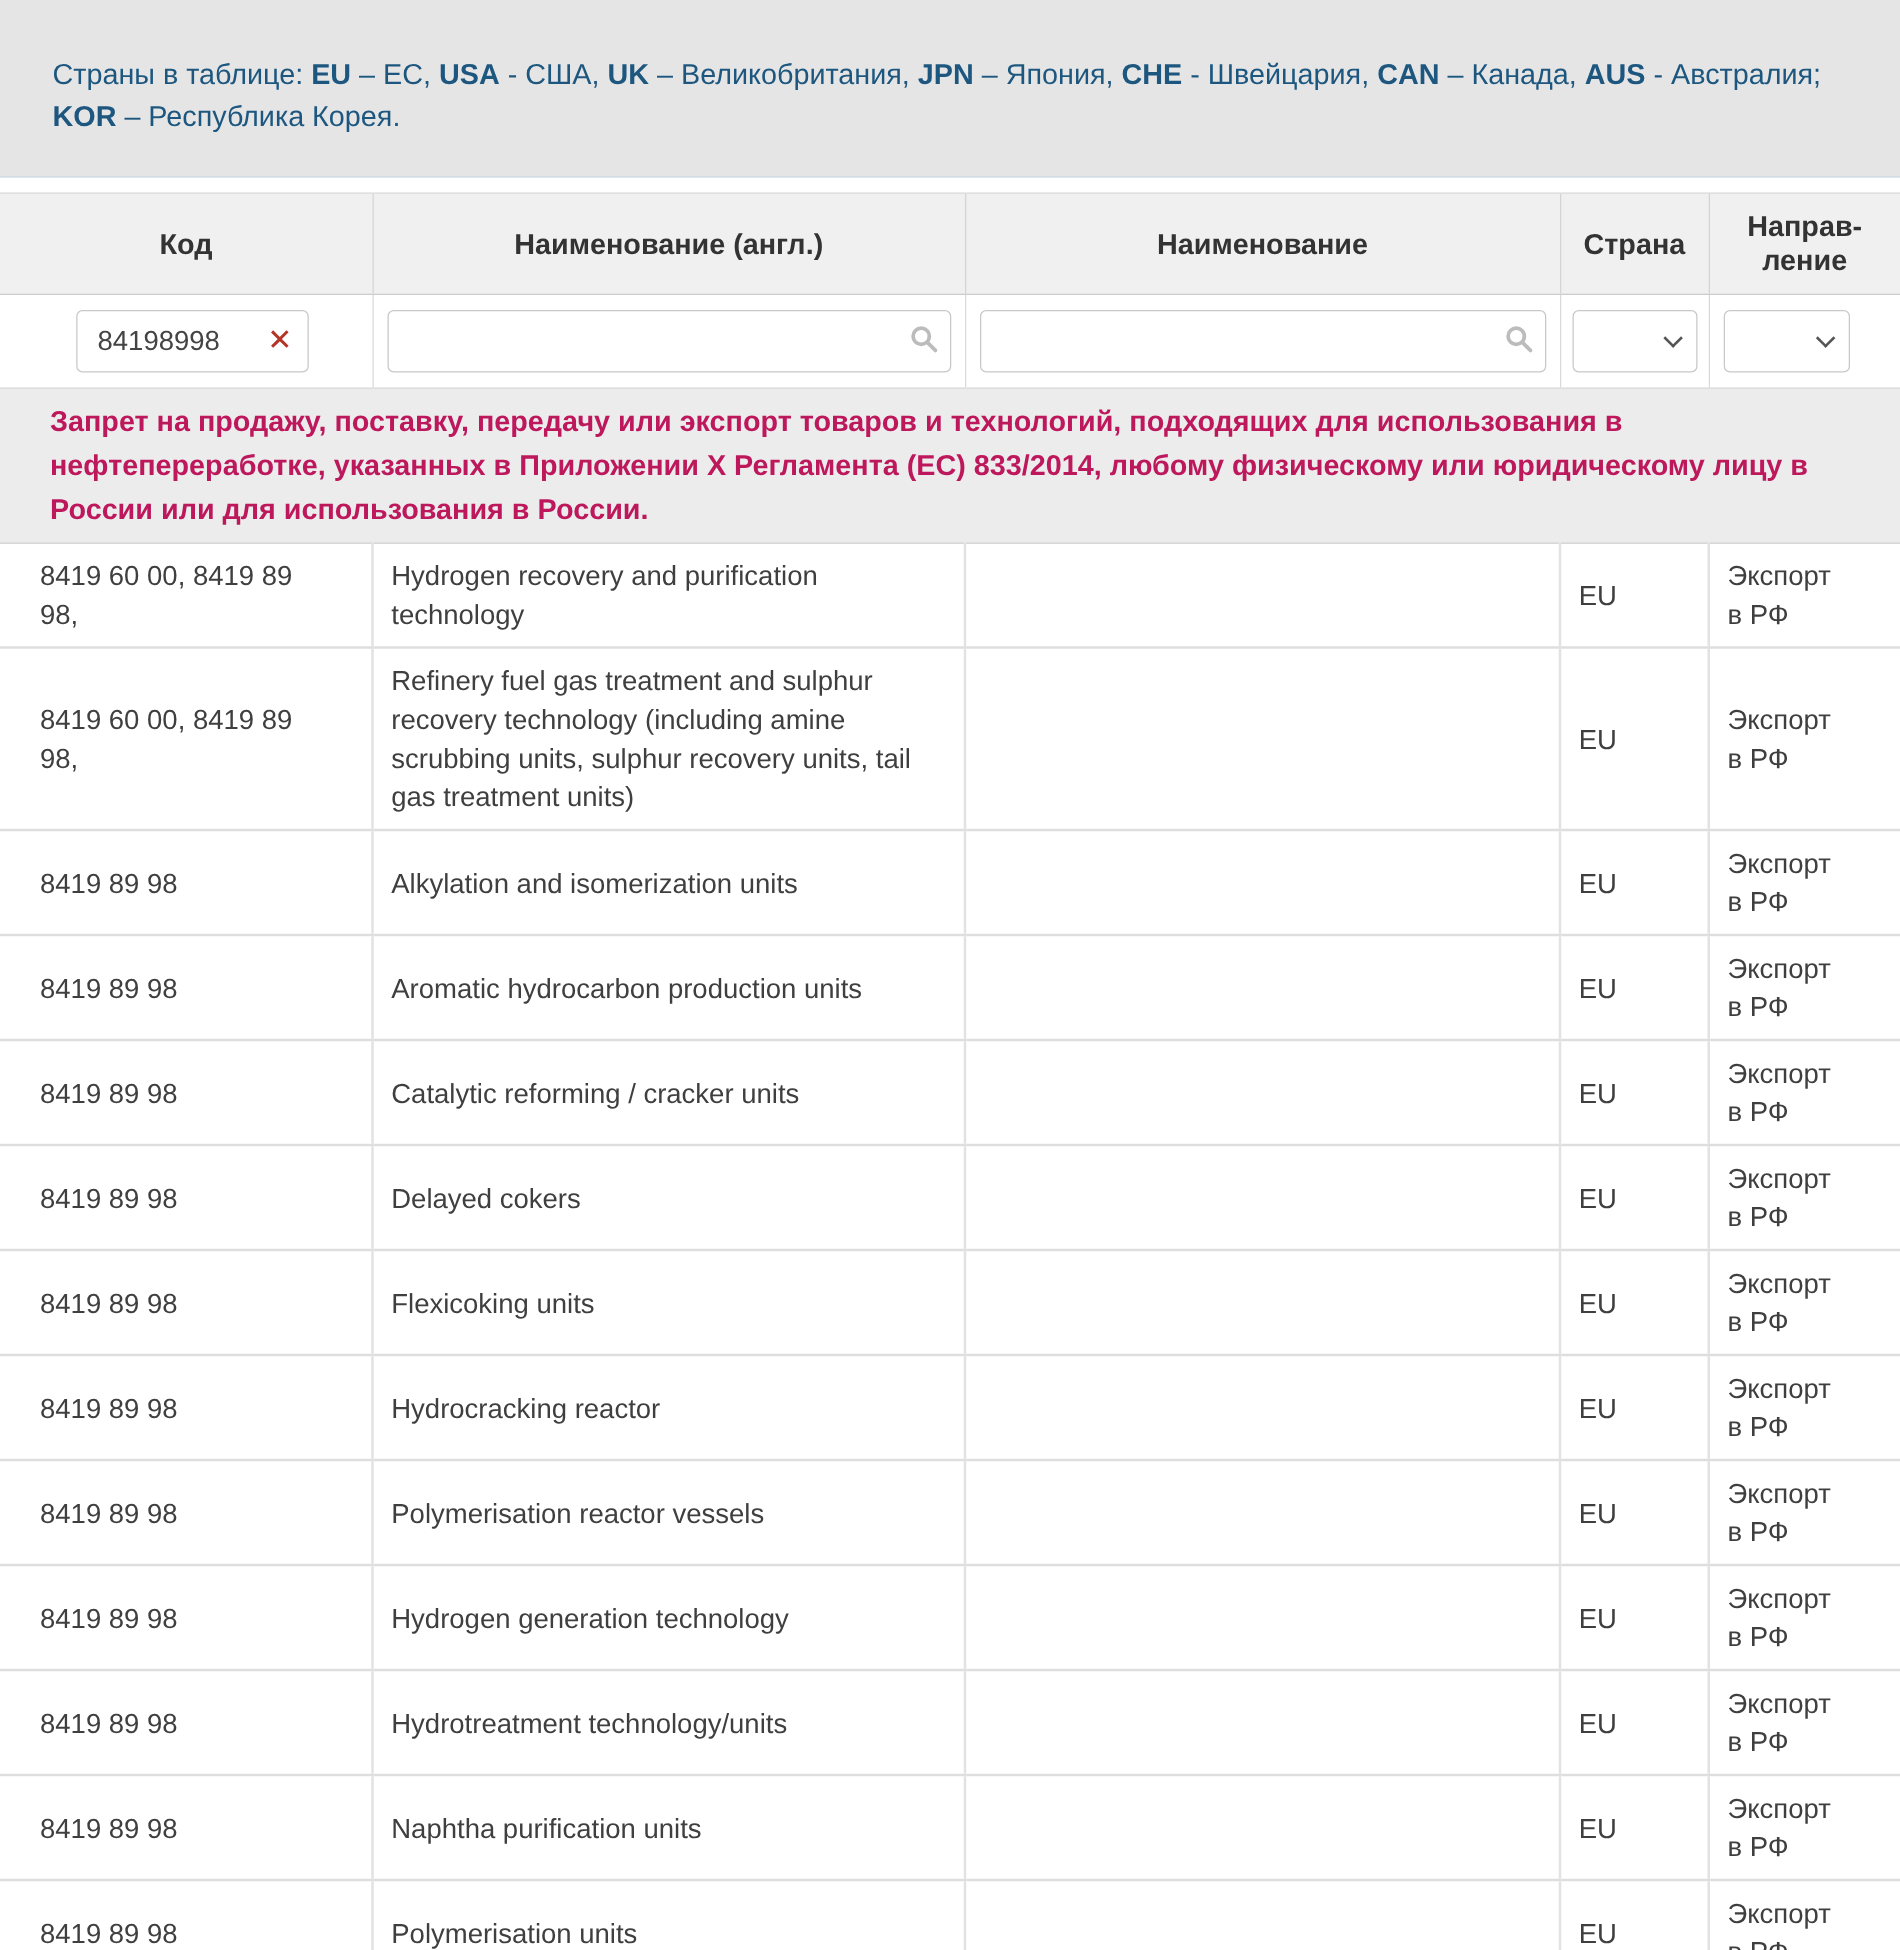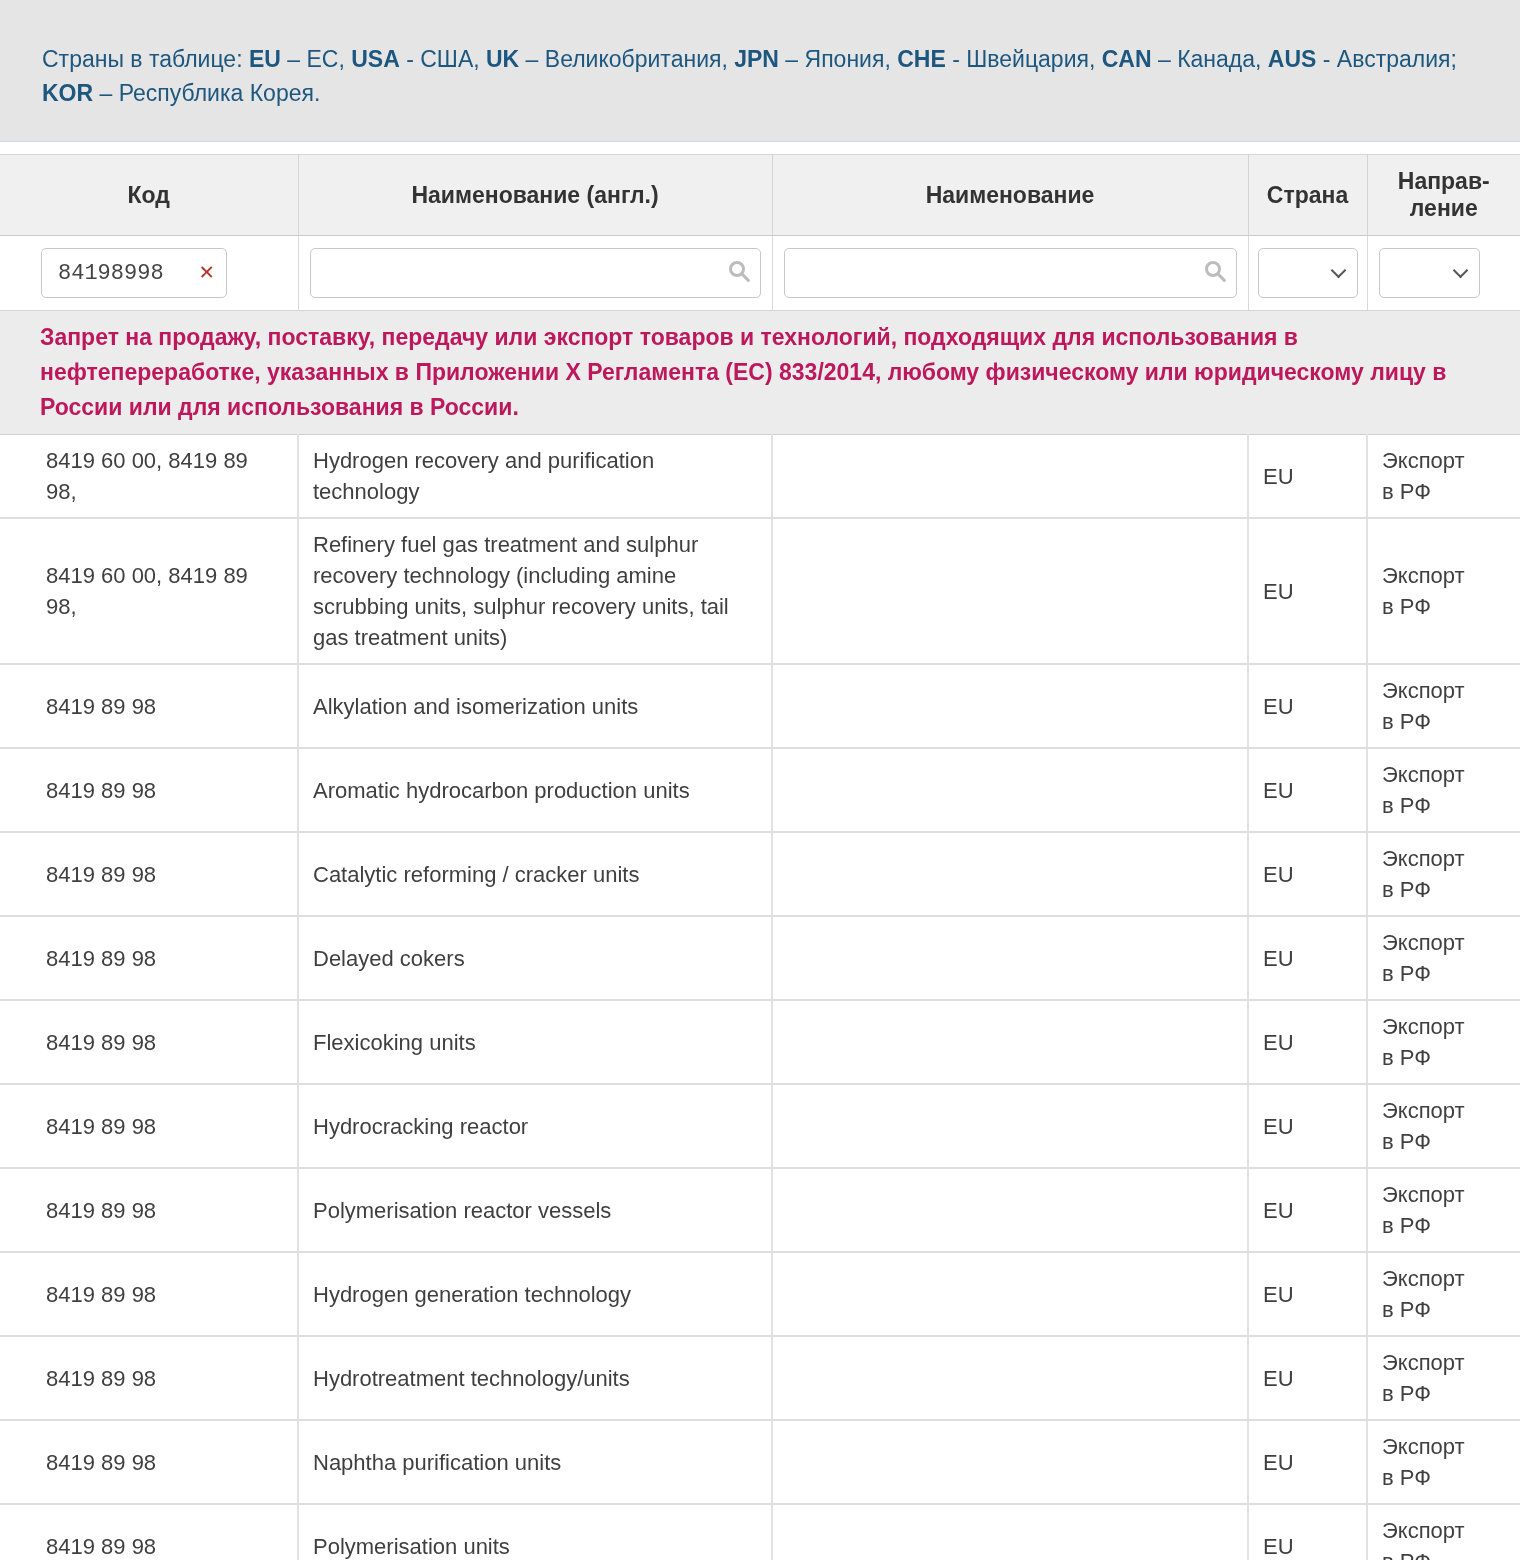--- a/index.html
+++ b/index.html
@@ -42,21 +42,21 @@
   }
   .frow td + td { border-left:1px solid #d9d9d9; }
 
   .iw { position:relative; margin:0 10px; }
   .iw input {
     width:100%; height:50px;
     border:1px solid #c8c8c8; border-radius:5px;
     font-size:22px; color:#444; font-family:inherit;
     padding:0 44px 0 16px; outline:none; background:#fff;
   }
-  .code-w { width:186px; margin:0 0 0 40px;font-family:Liberation Mono, monospace; }
+  .code-w { width:186px; margin:0 0 0 60px; }
   .clear-x {
     position:absolute; right:13px; top:50%; transform:translateY(-50%);
     color:#b23527; font-size:24px; font-weight:bold; line-height:1; cursor:pointer;
   }
   .mag {
     position:absolute; right:16px; top:50%; margin-top:-12px;
     width:16px; height:16px;
     border:3px solid #bcbcbc; border-radius:50%;
   }
   .mag::after {
@@ -84,21 +84,21 @@
     padding:9px 60px 9px 40px;
   }
 
   .drow td {
     border-bottom:2px solid #dedede;
     font-size:22px; line-height:31px; color:#3f3f3f;
     vertical-align:middle; padding:10px 14px; height:79px;
     overflow:hidden;
   }
   .drow td + td { border-left:2px solid #e2e2e2; }
-  .drow .c1 { padding-left:46px; padding-right:24px; }
+  .drow .c1 { padding-left:32px; padding-right:24px; }
   .drow.last td { border-bottom:none; }
 </style>
 </head>
 <body>
 
 <div class="banner">
   <p><span>Страны в таблице: </span><span class="b">EU</span><span> – ЕС, </span><span class="b">USA</span><span> - США, </span><span class="b">UK</span><span> – Великобритания, </span><span class="b">JPN</span><span> – Япония, </span><span class="b">CHE</span><span> - Швейцария, </span><span class="b">CAN</span><span> – Канада, </span><span class="b">AUS</span><span> - Австралия;</span><br><span class="b">KOR</span><span> – Республика Корея.</span></p>
 </div>
 
 <table>

